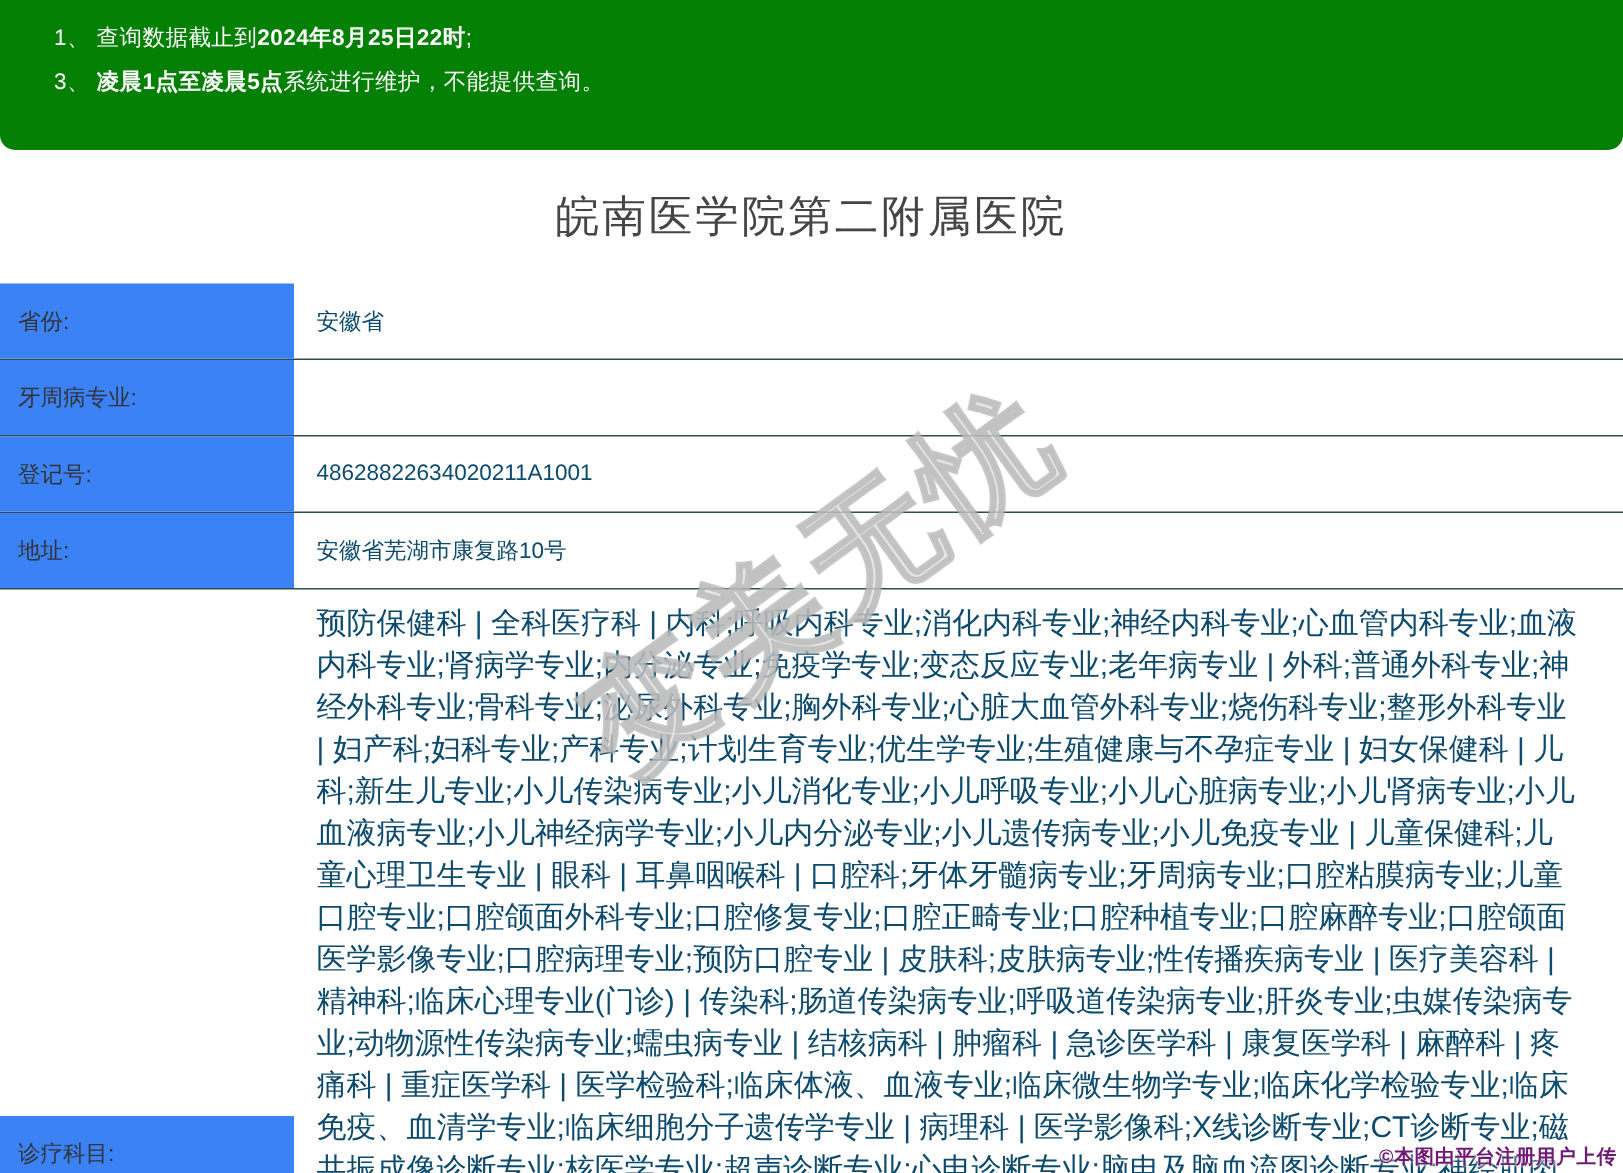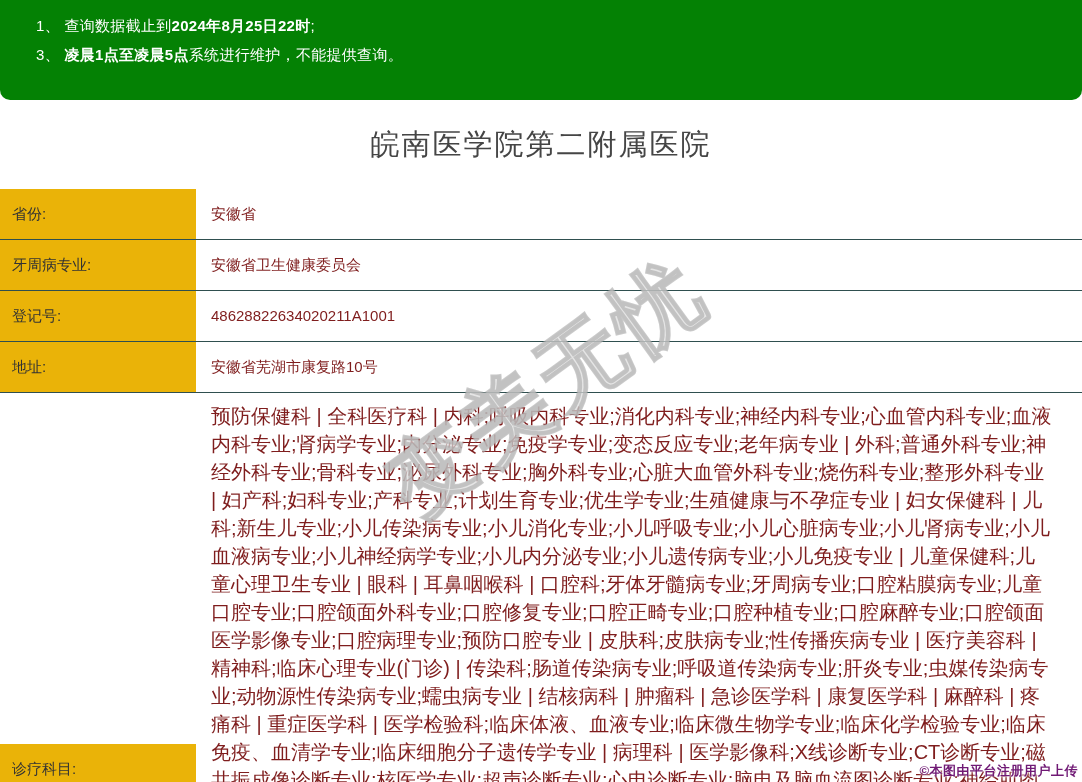--- a/index.html
+++ b/index.html
@@ -22,25 +22,25 @@
   .notice b { font-weight:bold; }
   
   .title-wrap { height:89px; display:flex; align-items:center; justify-content:center; }
   .page-title { font-size:29px; color:#454545; font-weight:500; letter-spacing:2px; }
   
   .info-table { width:1082px; }
   .t-row { display:flex; border-bottom:1px solid #2f4f4f; min-height:51px; font-size:15px; }
   .t-row.tall { border-bottom:none; min-height:345px;align-items:flex-end; }
   .t-label {
     width:196px; flex-shrink:0;
-    background:#eab308;
+    background:#3b82f6;
     padding:16px 0 15px 12px;
     color:#333;
   }
-  .t-value { flex:1; padding:16px 12px 15px 15px; color:#7f1d1d; }
+  .t-value { flex:1; padding:16px 12px 15px 15px; color:#0c4a6e; }
   .t-row.tall .t-value {
     font-size:20px; line-height:28px; padding:9px 28px 0 15px;
     word-break:break-all;
   }
   
   .btn-wrap { margin-top:3px; text-align:center; }
   .close-btn {
     width:226px; height:37px;
     background:#3e7db8; border:1px solid #3873ab; border-radius:4px;
     color:#fff; font-size:17px; letter-spacing:1px;
@@ -77,21 +77,20 @@
   <div class="page-title">皖南医学院第二附属医院</div>
 </div>
 
 <div class="info-table">
   <div class="t-row">
     <div class="t-label">省份:</div>
     <div class="t-value">安徽省</div>
   </div>
   <div class="t-row">
     <div class="t-label">牙周病专业:</div>
-    <div class="t-value">安徽省卫生健康委员会</div>
   </div>
   <div class="t-row">
     <div class="t-label">登记号:</div>
     <div class="t-value">48628822634020211A1001</div>
   </div>
   <div class="t-row">
     <div class="t-label">地址:</div>
     <div class="t-value">安徽省芜湖市康复路10号</div>
   </div>
   <div class="t-row tall">

